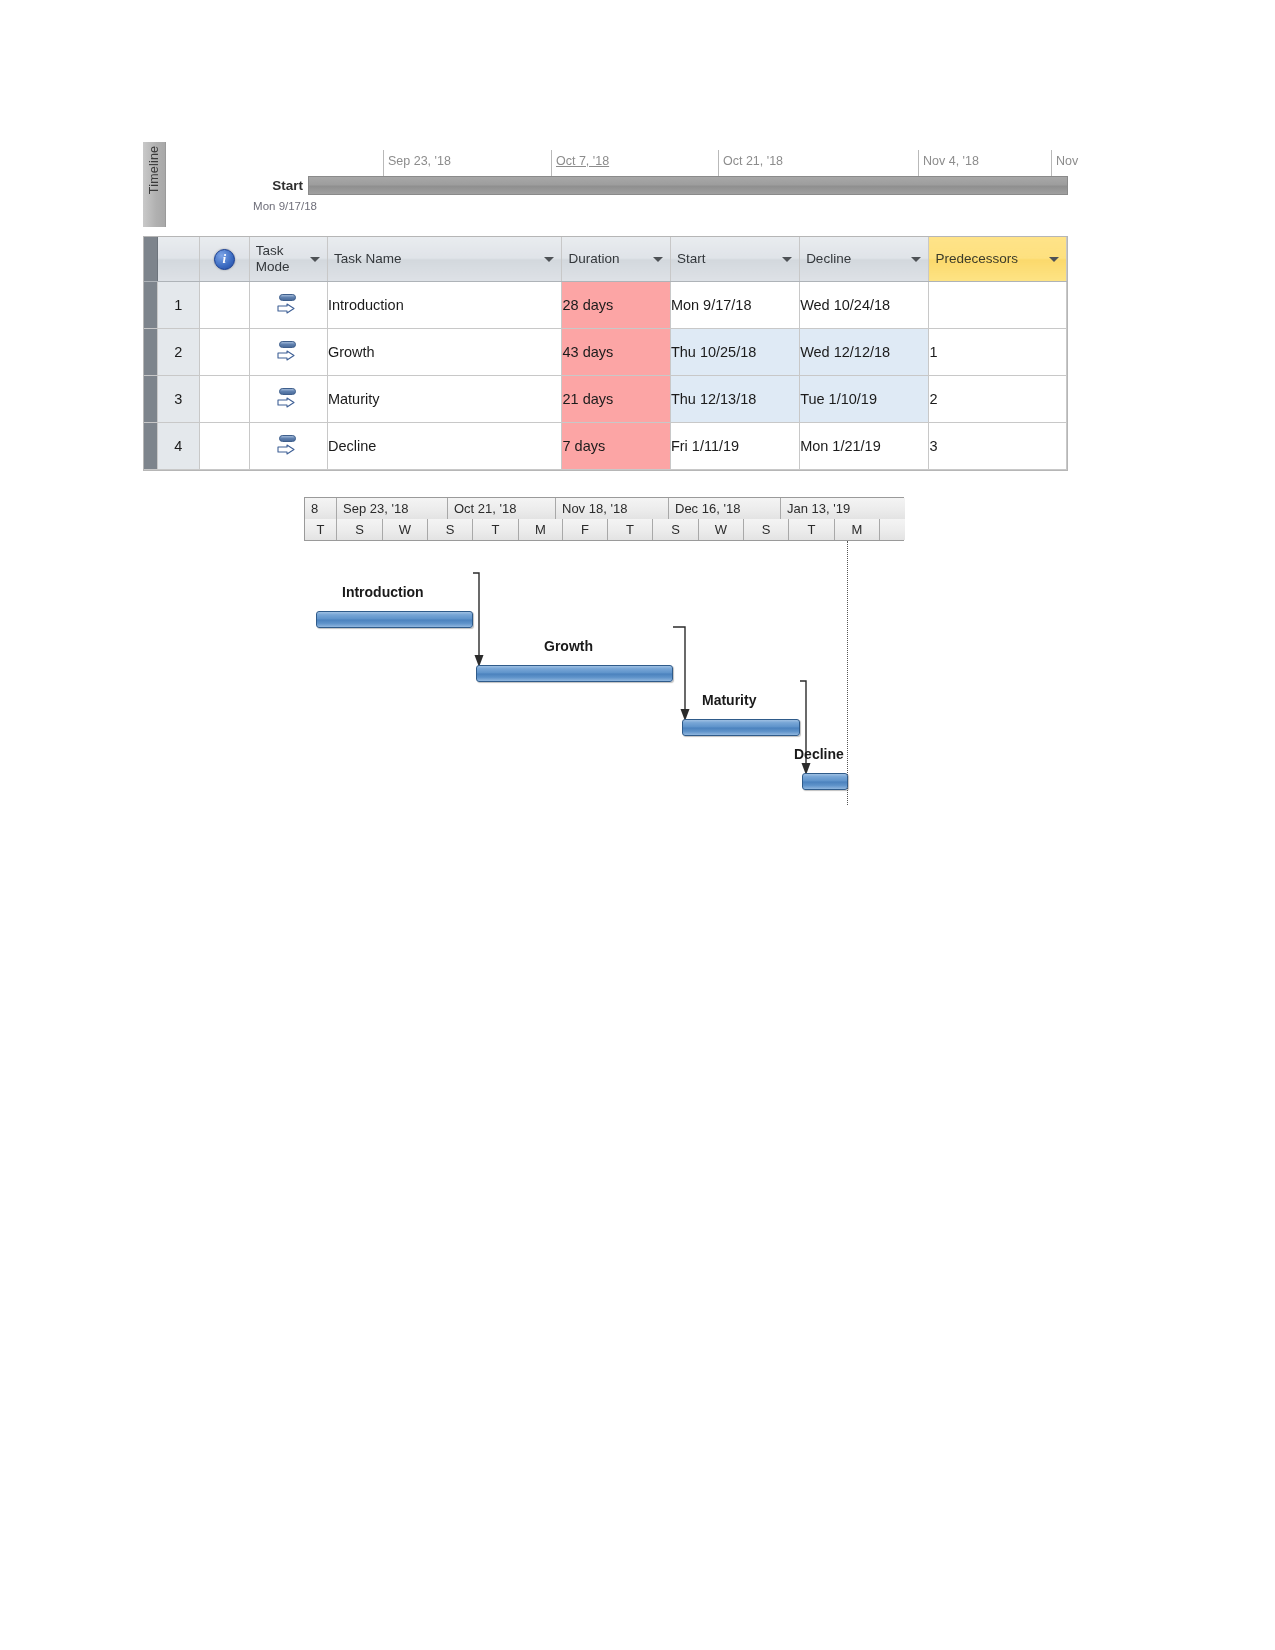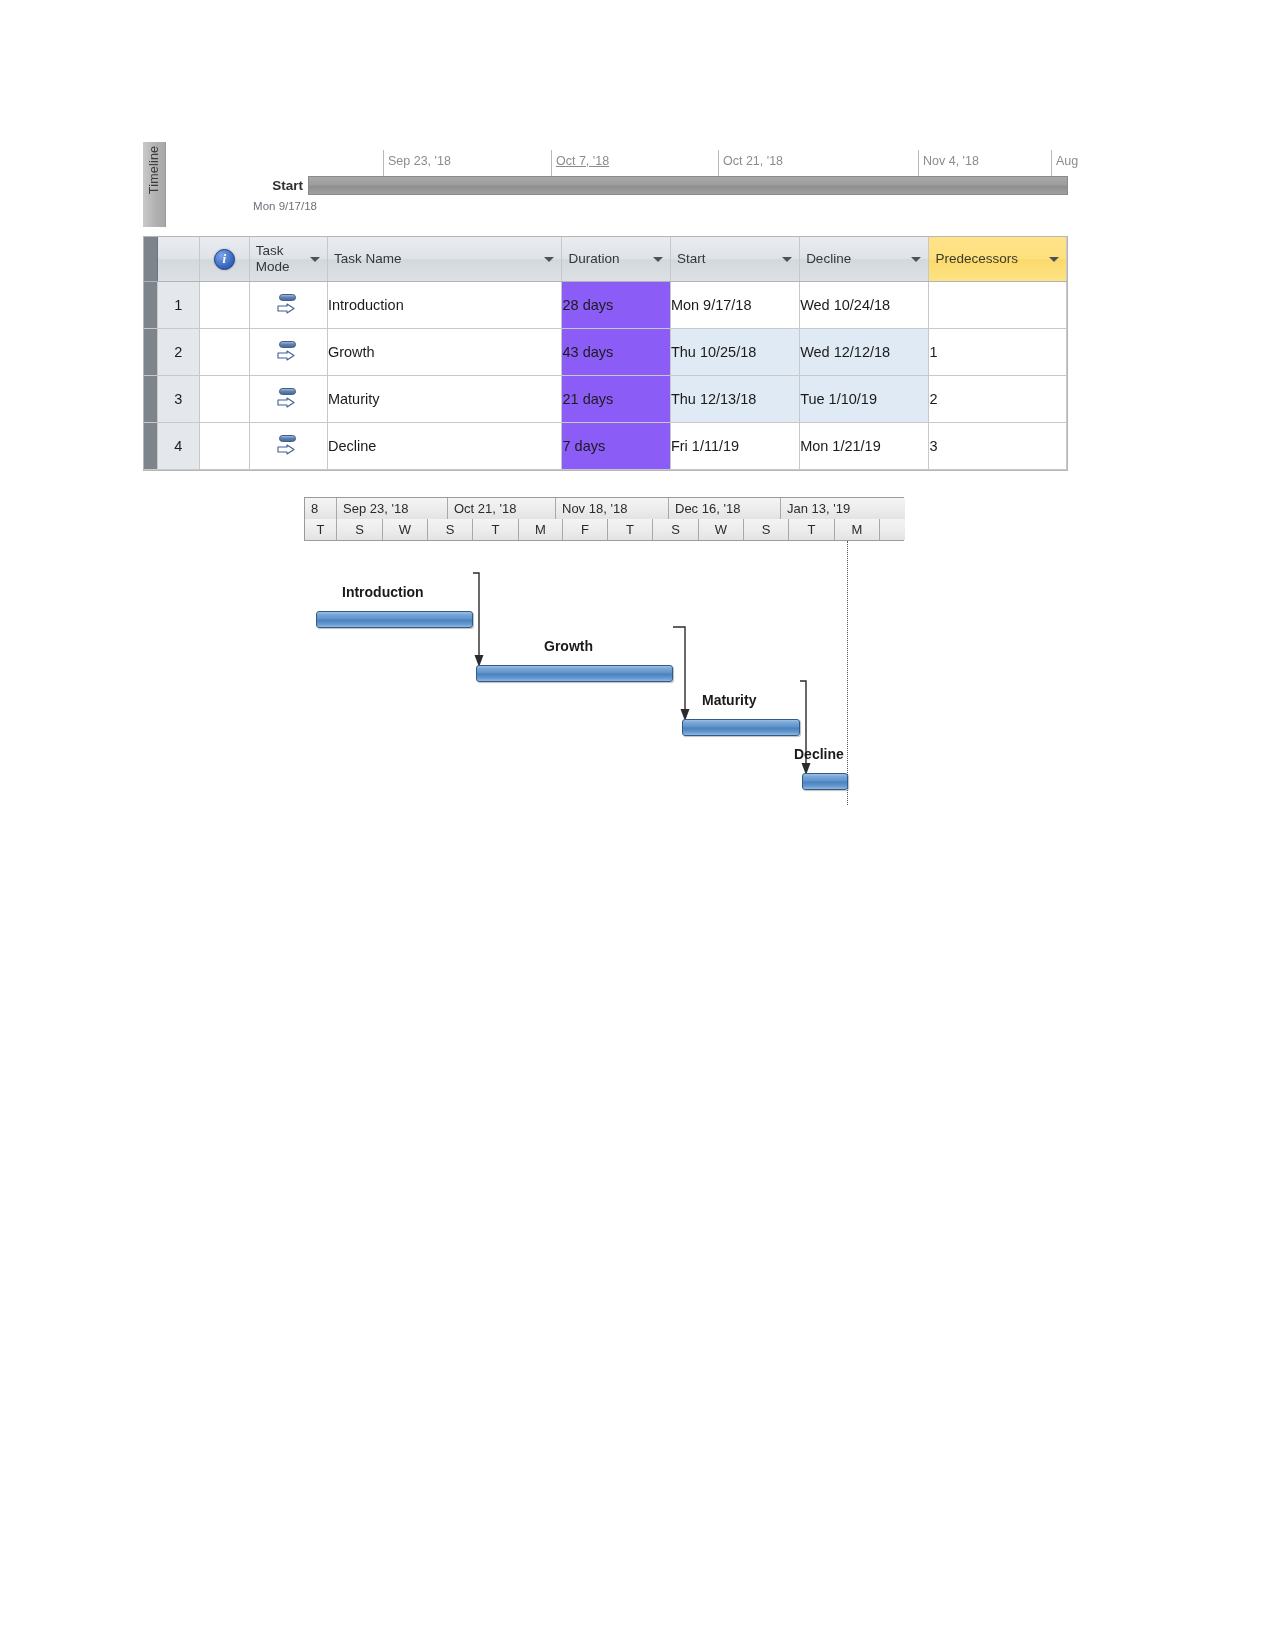--- a/index.html
+++ b/index.html
@@ -177,21 +177,21 @@
   .td-id {
     background: #e4e8ec;
     text-align: center;
     font-size: 13px;
     color: #3a3a3a;
   }
   #entry-table tbody tr { height: 47px; }
   .td-ind { background: #ffffff; }
   .td-mode { background: #ffffff; text-align: center; }
   .td-name { background: #ffffff; padding-left: 22px; }
-  .td-dur  { background: #8b5cf6; padding-left: 8px; }
+  .td-dur  { background: #fca5a5; padding-left: 8px; }
   .td-date { background: #ffffff; padding-left: 8px; }
   .td-pred { background: #ffffff; padding-left: 8px; }
   .hl-blue { background: #dfeaf5 !important; }
 
   
   .info-icon {
     display: block;
     width: 19px; height: 19px;
     margin: 0 auto;
     border-radius: 50%;
@@ -321,21 +321,21 @@
 <div id="timeline-view">
   <div class="tl-tab">
     <div class="tl-tab-label">Timeline</div>
   </div>
   <div class="tl-body">
     <div class="tl-scale">
       <div class="tl-tick" style="left:218px;">Sep 23, '18</div>
       <div class="tl-tick" style="left:386px;text-decoration:underline;">Oct 7, '18</div>
       <div class="tl-tick" style="left:553px;">Oct 21, '18</div>
       <div class="tl-tick" style="left:720px;margin-left:33px;">Nov 4, '18</div>
-      <div class="tl-tick" style="left:886px;">Aug</div>
+      <div class="tl-tick" style="left:886px;">Nov</div>
     </div>
     <div class="tl-start-label">Start</div>
     <div class="tl-bar"></div>
     <div class="tl-start-date">Mon 9/17/18</div>
   </div>
 </div>
 
 <div id="entry-table">
   <table>
     <colgroup>

